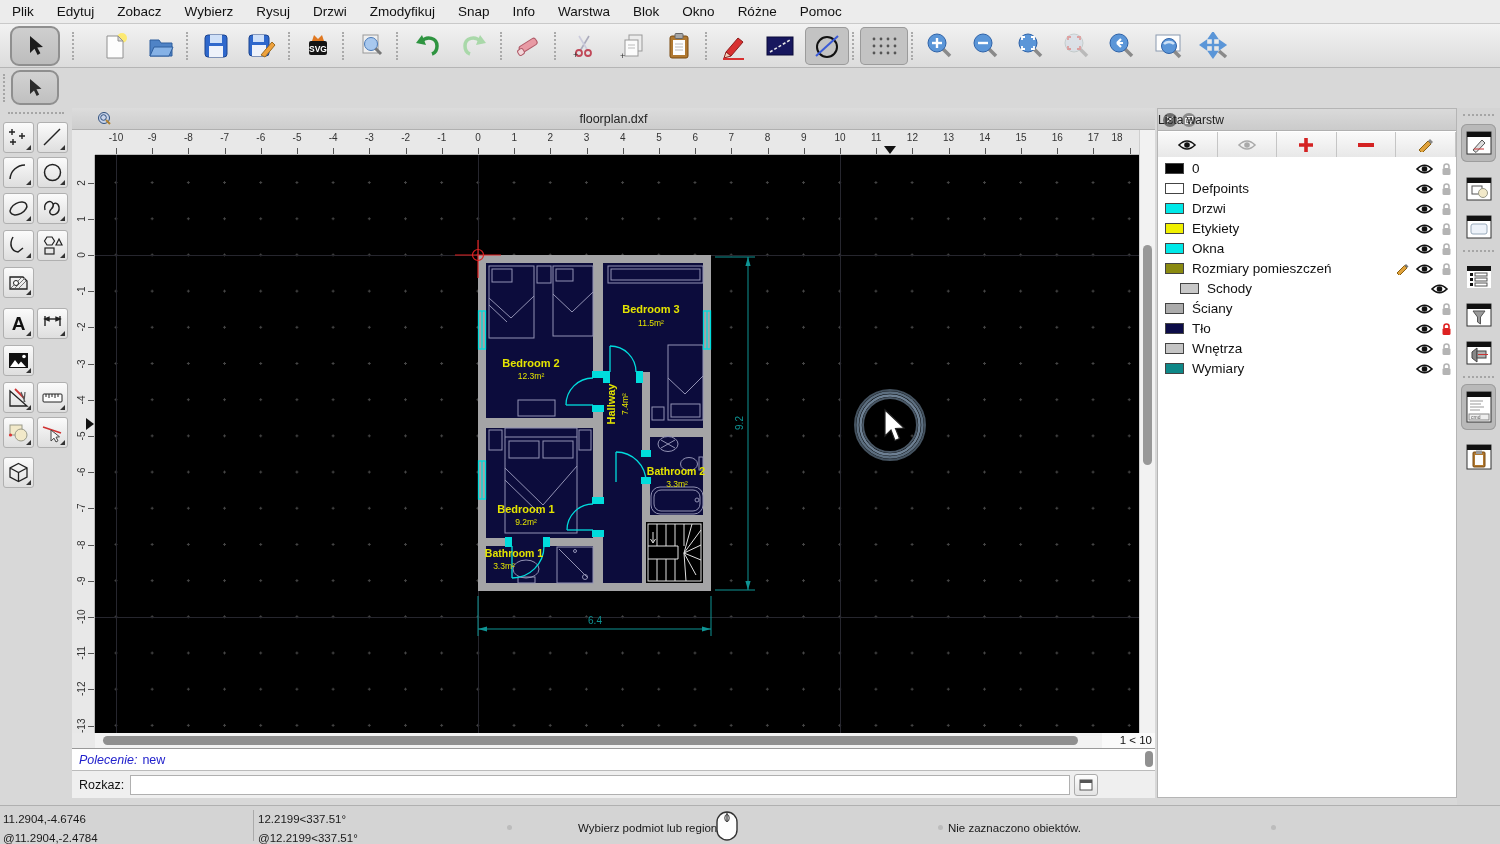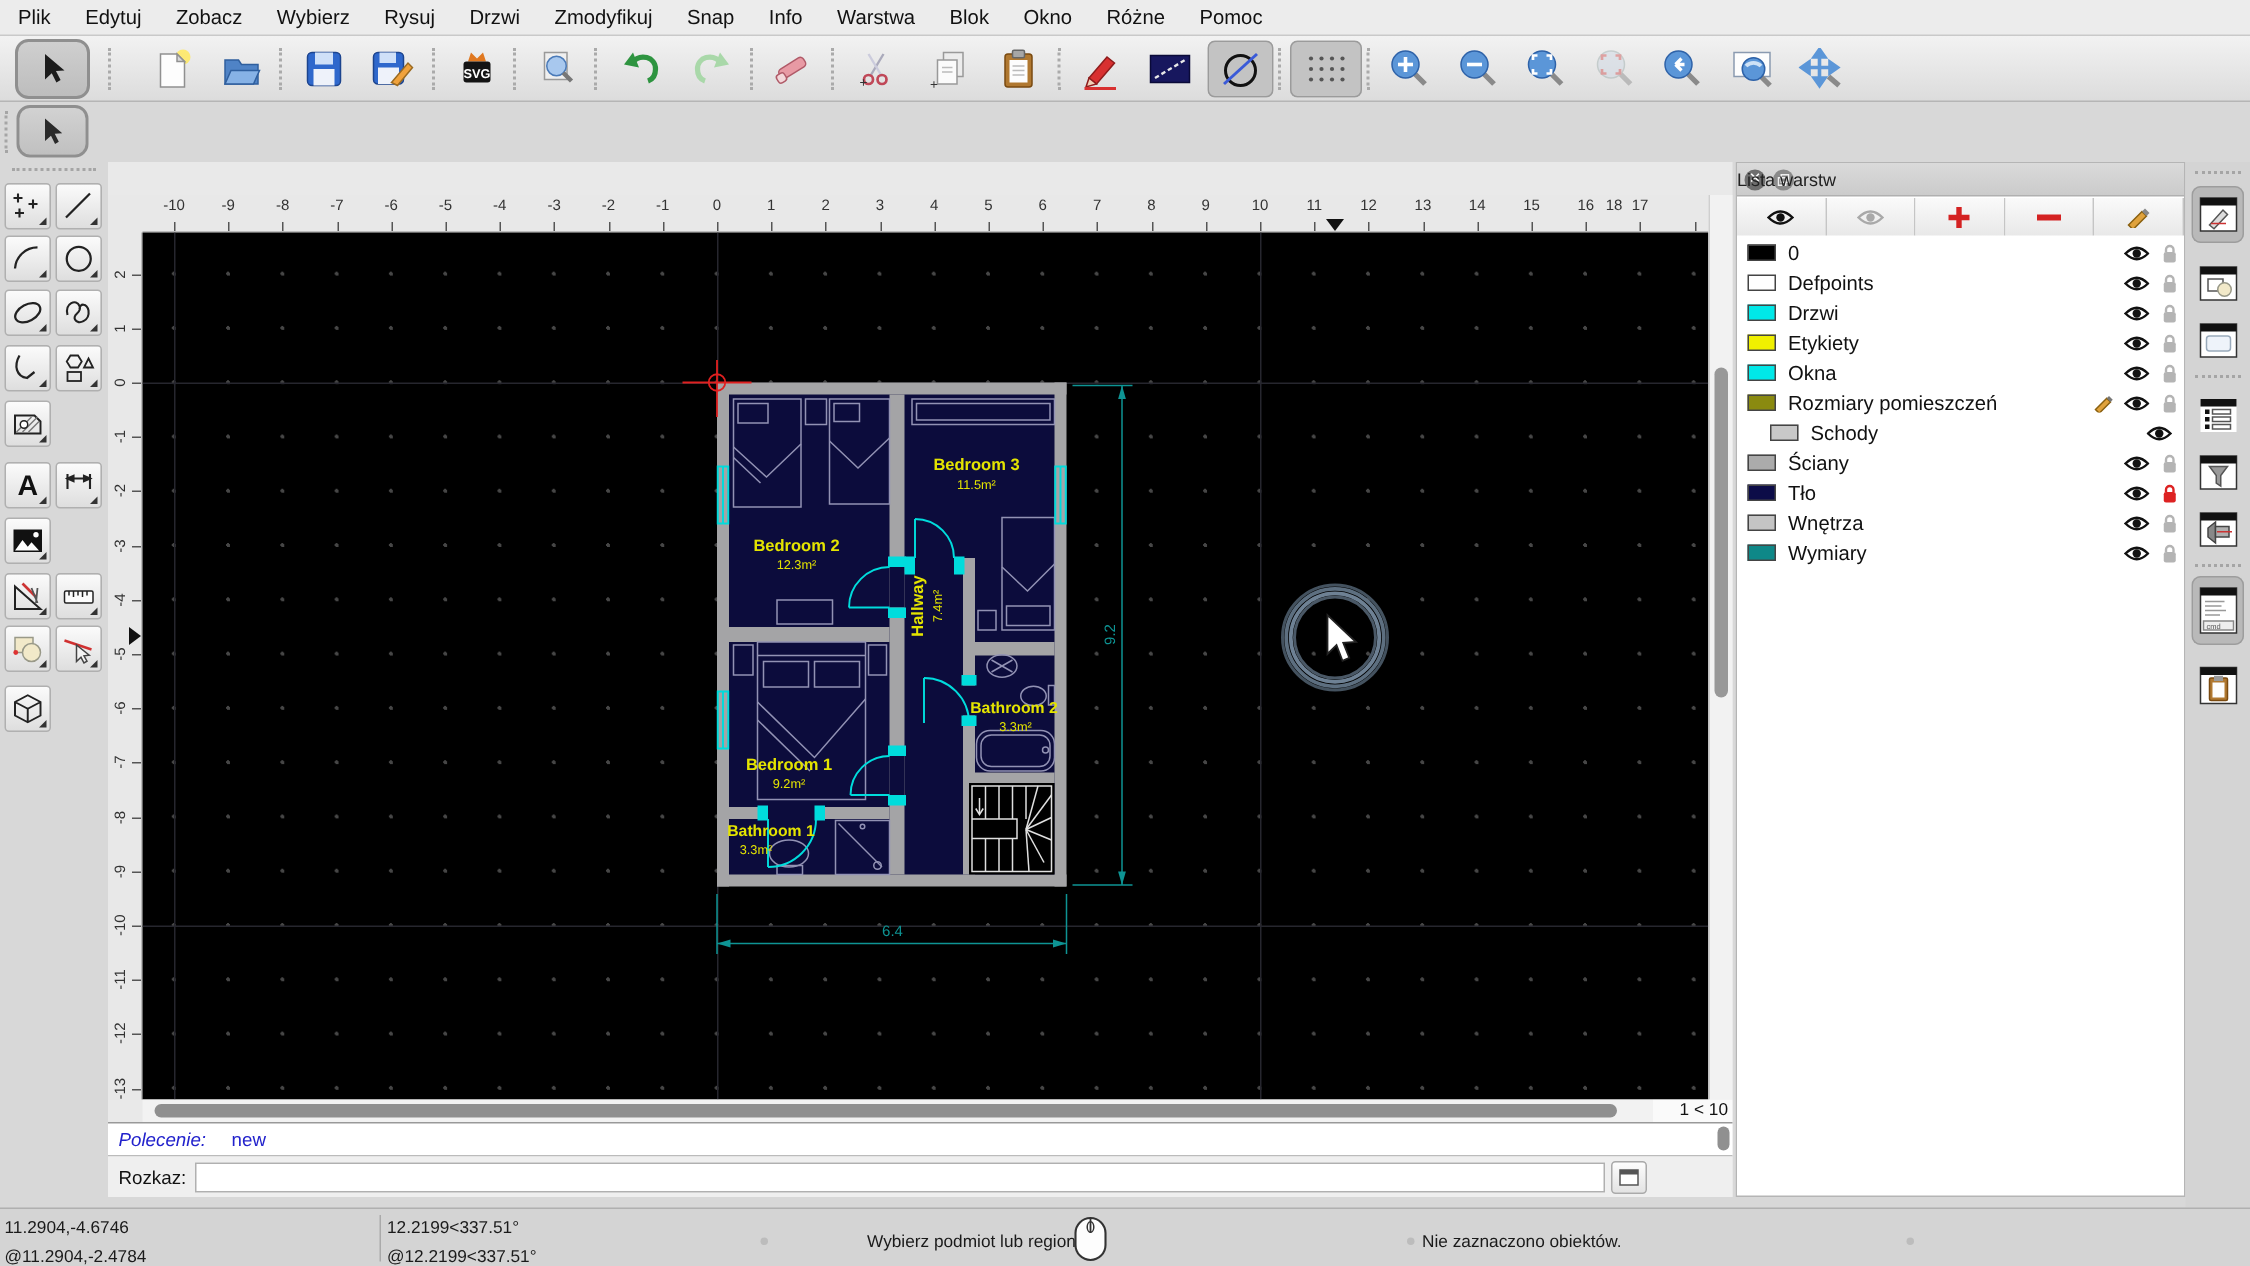--- a/index.html
+++ b/index.html
@@ -74,21 +74,21 @@
     background:#f2f2f2; border-left:1px solid #cfcfcf; }
   .vthumb { position:absolute; left:3px; width:9px; background:#989898; border-radius:5px; }
   .hscroll { position:absolute; left:23px; top:625px; width:1007px; height:15px; background:#f2f2f2; }
   .hthumb { position:absolute; top:3px; height:9px; background:#8f8f8f; border-radius:5px; }
   .zoomind { position:absolute; left:1030px; top:625px; width:53px; height:15px; background:#fafafa;
     font-size:11.5px; color:#111; text-align:right; padding-right:3px; line-height:15px; }
 
   .cmdhist { position:absolute; left:0; top:640px; width:1083px; height:23px; background:#fff;
     border-top:1px solid #999; border-bottom:1px solid #bbb; font-size:12.5px; color:#2222cc;
     padding:4px 0 0 7px; }
-  .cmdhist em { font-style:italic; margin-right:17px; }
+  .cmdhist em { font-style:italic; margin-right:5px; }
   .cmdscroll { position:absolute; right:2px; top:2px; width:8px; height:18px; }
   .cmdscroll div { width:8px; height:16px; background:#909090; border-radius:4px; }
   .cmdrow { position:absolute; left:0; top:663px; width:1083px; height:27px; background:#efefef;
     display:flex; align-items:center; }
   .cmdrow label { font-size:12.5px; color:#111; margin-left:7px; }
   .cmdrow input { margin-left:6px; width:940px; height:20px; border:1px solid #b0b0b0;
     background:#fff; font-size:12px; padding:0 4px; }
   .cmdbtn { margin-left:4px; width:24px; height:22px; background:linear-gradient(#fdfdfd,#e3e3e3);
     border:1px solid #aaa; border-radius:3px; display:flex; align-items:center; justify-content:center; }
 
@@ -487,20 +487,28 @@
         </svg>
     </div>
     <div class="pbtn" style="left:3px; top:389px">
       <svg width="23" height="23">
         <path d="M11.5,2.5 L20,7 L20,16 L11.5,20.5 L3,16 L3,7 Z M3,7 L11.5,11.5 L20,7 M11.5,11.5 L11.5,20.5" fill="none" stroke="#222" stroke-width="1.3"></path>
         </svg>
     </div>
   </div>
 
   <div class="docwin">
+    <div class="doctitle">
+      <svg class="docicon" width="16" height="16">
+        <circle cx="7" cy="7" r="5.5" fill="#c8d4ea" stroke="#30507e"></circle>
+        <circle cx="6.5" cy="6.5" r="2.8" fill="none" stroke="#30507e"></circle>
+        <line x1="9" y1="9" x2="13" y2="13" stroke="#b08030" stroke-width="2"></line>
+        </svg>
+      <div class="ttext">floorplan.dxf</div>
+    </div>
     <div class="corner"></div>
     <div class="hruler" id="hruler">
         <div class="hlab" style="left: 21px;">-10</div>
         <div class="htick" style="left: 21px;"></div>
         <div class="hlab" style="left: 57.2px;">-9</div>
         <div class="htick" style="left: 57.2px;"></div>
         <div class="hlab" style="left: 93.4px;">-8</div>
         <div class="htick" style="left: 93.4px;"></div>
         <div class="hlab" style="left: 129.6px;">-7</div>
         <div class="htick" style="left: 129.6px;"></div>
@@ -545,21 +553,21 @@
         <div class="hlab" style="left: 853.6px;">13</div>
         <div class="htick" style="left: 853.6px;"></div>
         <div class="hlab" style="left: 889.8px;">14</div>
         <div class="htick" style="left: 889.8px;"></div>
         <div class="hlab" style="left: 926px;">15</div>
         <div class="htick" style="left: 926px;"></div>
         <div class="hlab" style="left: 962.2px;">16</div>
         <div class="htick" style="left: 962.2px;"></div>
         <div class="hlab" style="left: 998.4px;">17</div>
         <div class="htick" style="left: 998.4px;"></div>
-        <div class="hlab" style="left: 981px;">18</div>
+        <div class="hlab" style="left: 1022px;">18</div>
         <div class="htick" style="left: 1034.6px;"></div>
         <div class="hmarker" style="left: 795px;"></div>
       </div>
     <div class="vruler" id="vruler">
         <div class="vlab" style="top: 27.6px;">2</div>
         <div class="vtick" style="top: 27.6px;"></div>
         <div class="vlab" style="top: 63.8px;">1</div>
         <div class="vtick" style="top: 63.8px;"></div>
         <div class="vlab" style="top: 100px;">0</div>
         <div class="vtick" style="top: 100px;"></div>

